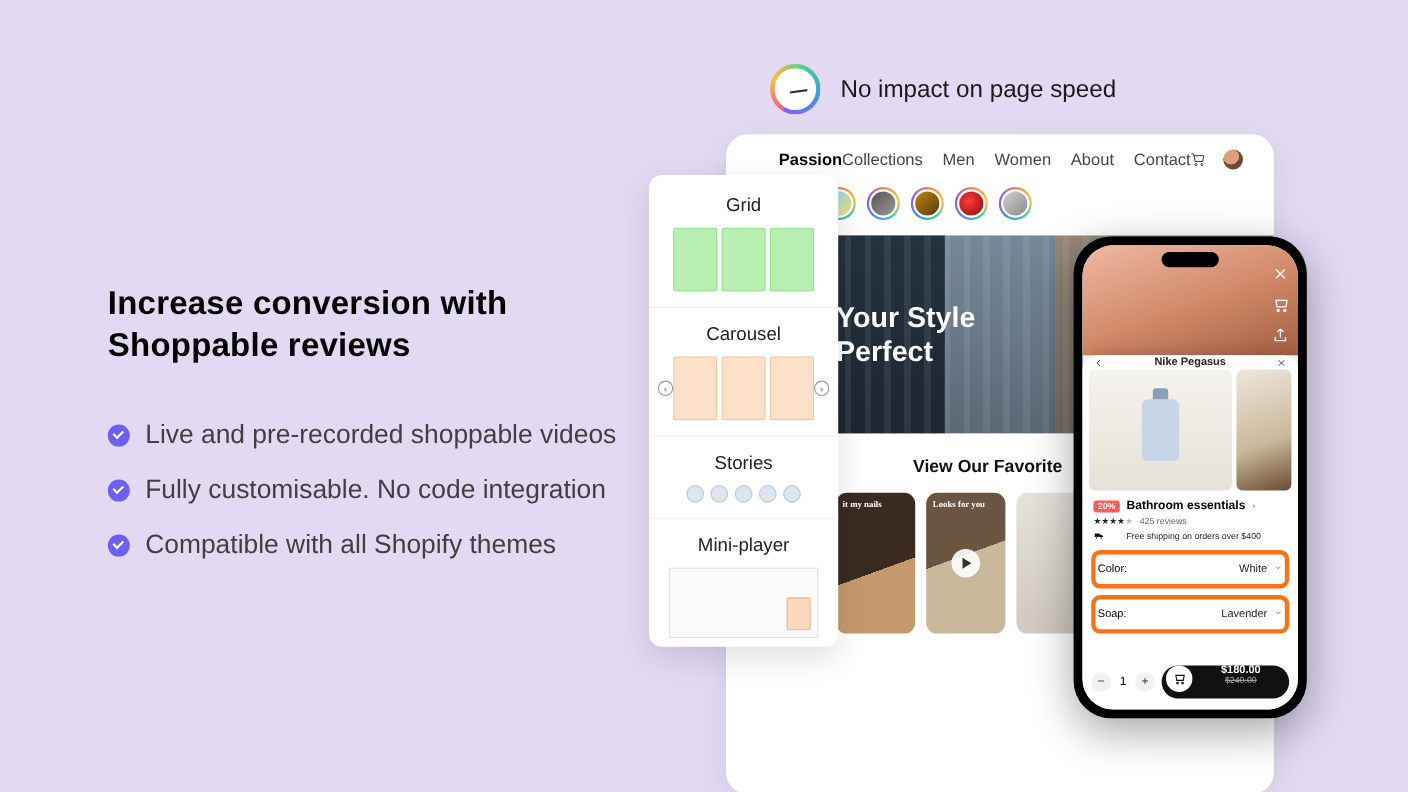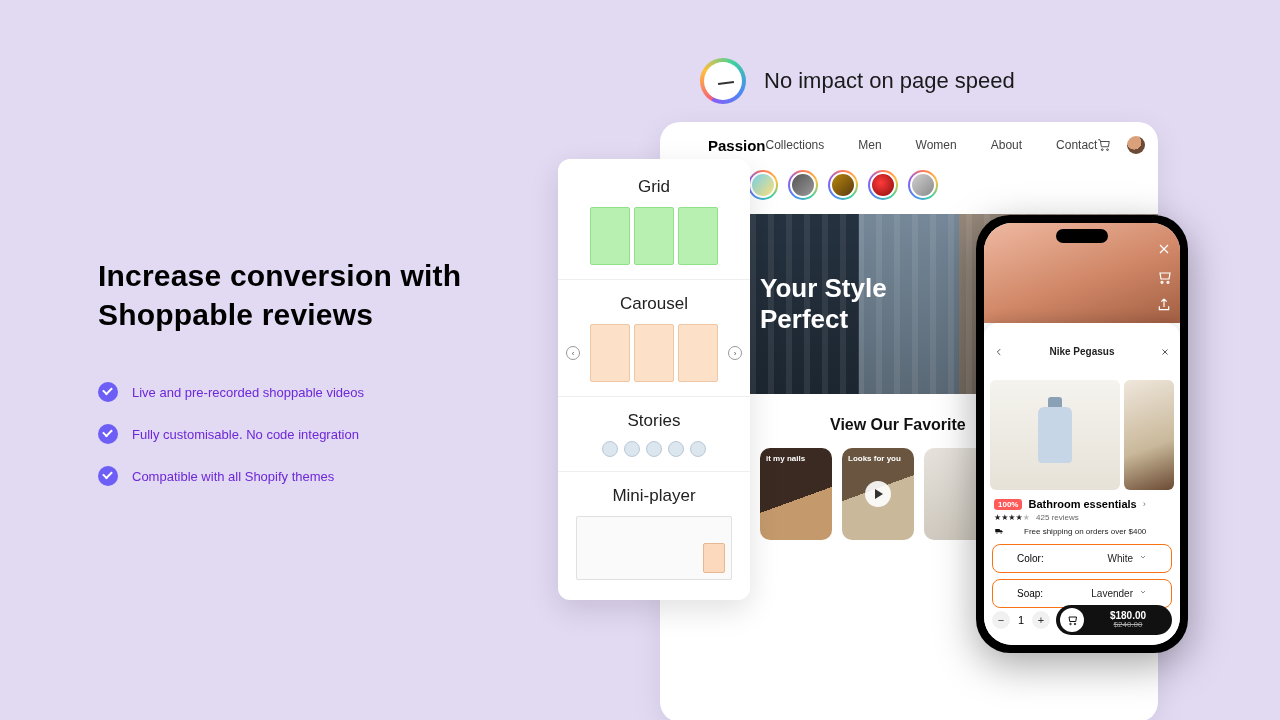--- a/index.html
+++ b/index.html
@@ -18,21 +18,21 @@
   .bullet-row { display: flex; align-items: center; gap: 14px; margin-bottom: 22px; }
   .check-ic {
     width: 20px; height: 20px; border-radius: 50%;
     background: #6d5ef5; flex: none; position: relative;
   }
   .check-ic::after {
     content:""; position:absolute; left:5px; top:5px;
     width:7px; height:4px; border-left:2px solid #fff; border-bottom:2px solid #fff;
     transform: rotate(-45deg);
   }
-  .bullet-text { font-size: 13px; color: #6d28d9; }
+  .bullet-text { font-size: 24px; color: #404040; }
 
   
   .speed-wrap { position:absolute; left:700px; top:58px; display:flex; align-items:center; gap:18px; }
   .speed-ic {
     width:46px; height:46px; border-radius:50%; background:#fff;
     border:4px solid transparent;
     background-image: linear-gradient(#fff,#fff), conic-gradient(from 210deg, #f55d7a, #ffbf3a, #3ad29f, #4a8af4, #8a5cf5);
     background-origin: border-box; background-clip: content-box, border-box;
     position:relative;
   }
@@ -40,21 +40,21 @@
   .speed-txt { font-size:22px; color:#1a1a1a; }
 
   
   .site-card {
     position:absolute; left:660px; top:122px; width:498px; height:600px;
     background:#fff; border-radius:20px; box-shadow: 0 8px 30px rgba(0,0,0,.08);
     overflow:hidden;
   }
   .site-header { display:flex; align-items:center; justify-content:space-between; padding:14px 38px 10px 48px; }
   .site-brand { font-weight:700; font-size:15px; }
-  .site-nav { display:flex; gap:34px; font-size:12px; color:#444; }
+  .site-nav { display:flex; gap:18px; font-size:15px; color:#444; }
   .site-right { display:flex; gap:16px; align-items:center; }
   .cart-ic { width:14px; height:14px; position:relative; }
   .cart-ic svg { width:14px; height:14px; stroke:#333; fill:none; stroke-width:1.5; }
   .avatar-sm { width:18px; height:18px; border-radius:50%; background: radial-gradient(circle at 40% 35%, #d9a07a 0 45%, #6b4a38 46% 100%); }
 
   .stories-row { display:flex; gap:10px; padding:6px 48px 14px 48px; }
   .story-ring {
     width:30px; height:30px; border-radius:50%;
     padding:2px; position:relative;
     background: conic-gradient(#ff7a59, #ffbf3a, #3ad29f, #4a8af4, #8a5cf5, #ff7a59);
@@ -77,36 +77,37 @@
     content:""; position:absolute; inset:0;
     background:
       repeating-linear-gradient(90deg, rgba(255,255,255,.08) 0 6px, transparent 6px 18px),
       linear-gradient(180deg, rgba(0,0,0,.15), rgba(0,0,0,.35));
   }
   .hero h2 { position:relative; color:#fff; font-size:26px; font-weight:700; line-height:1.2; }
 
   .fav-title { font-size:16px; font-weight:700; margin:22px 0 14px 170px; color:#111; }
   .fav-row { display:flex; gap:10px; margin-left:100px; }
   .fav-card {
-    width:72px; height:92px; border-radius:10px; position:relative; overflow:hidden;
+    width:72px; height:128px; border-radius:10px; position:relative; overflow:hidden;
     background:#777;
+    font-family:Liberation Serif, serif;
   }
   .fav-card .cap { position:absolute; top:6px; left:6px; color:#fff; font-size:8px; font-weight:600; }
   .fav-a{background:linear-gradient(160deg,#3a2a22 0 55%,#c49a6c 55%);}
   .fav-b{background:linear-gradient(160deg,#6a5540 0 45%,#c9b89a 45%); position:relative;}
   .play { position:absolute; left:50%; top:50%; width:26px; height:26px; transform:translate(-50%,-50%); border-radius:50%; background:rgba(255,255,255,.9); display:flex; align-items:center; justify-content:center;}
   .play::after{content:""; border-left:8px solid #333; border-top:5px solid transparent; border-bottom:5px solid transparent; margin-left:2px;}
   .fav-c{background:linear-gradient(#e6e2db,#cfc9bf);}
   .fav-d{background:linear-gradient(#efefef,#c8c8c8);}
 
   
   .formats-panel {
-    position:absolute; left:558px; top:159px; width:192px;
+    position:absolute; left:590px; top:159px; width:172px;
     background:#fff; border-radius:12px; box-shadow:0 10px 30px rgba(0,0,0,.12);
-    padding:14px 12px 20px;
+    padding:14px 12px 8px;
   }
   .fmt-title { text-align:center; font-size:17px; font-weight:500; margin:4px 0 10px; color:#222; }
   .fmt-grid, .fmt-carousel { display:flex; gap:4px; justify-content:center; }
   .tile { width:40px; height:58px; border-radius:2px; }
   .tile-g { background:#b7f0b1; border:1px solid #8fe28a; }
   .tile-c { background:#fde0c8; border:1px solid #eec7a4; }
   .fmt-carousel-wrap{ position:relative; padding:0 10px; }
   .car-arrow{
     position:absolute; top:50%; transform:translateY(-50%);
     width:14px;height:14px; border:1px solid #999; border-radius:50%; background:#fff;
@@ -137,50 +138,50 @@
     position:relative;
   }
   .ph-top-ic { position:absolute; right:8px; display:flex; flex-direction:column; gap:12px; top:18px; }
   .ph-ic { width:16px; height:16px; color:#fff; }
   .ph-ic svg{width:16px;height:16px;stroke:#fff;fill:none;stroke-width:1.8;}
   .sheet {
     position:absolute; left:0; right:0; top:100px; bottom:0; background:#fff;
     border-top-left-radius:14px; border-top-right-radius:14px;
     box-shadow: 0 -4px 12px rgba(0,0,0,.1);
   }
-  .sheet-hdr{ display:flex; align-items:center; justify-content:space-between; padding:23px 10px; font-size:10px; font-weight:600; color:#222;}
+  .sheet-hdr{ display:flex; align-items:center; justify-content:space-between; padding:1px 10px; font-size:10px; font-weight:600; color:#222;}
   .sheet-hdr .sx{ width:10px;height:10px; }
   .imgs { display:flex; gap:4px; padding:0 6px; }
   .pimg { border-radius:6px; }
   .pimg-a{ width:130px; height:110px; background:linear-gradient(#f5f3ee,#e6e2d8); display:flex; align-items:center; justify-content:center;}
   .bottle{ width:34px; height:56px; background:#c7d6e6; border-radius:6px 6px 4px 4px; position:relative; }
   .bottle::before{content:"";position:absolute;top:-10px;left:50%;transform:translateX(-50%);width:14px;height:10px;background:#8aa0b4;border-radius:3px 3px 0 0;}
   .pimg-b{ width:50px; height:110px; background:linear-gradient(160deg,#efe7dc,#c9b89a 60%,#6a4a32);}
   .meta { padding:8px 10px 0 10px; }
   .tag-row{ display:flex; align-items:center; gap:6px; font-size:10px;}
   .disc { background:#ff5a5a; color:#fff; border-radius:3px; font-size:8px; padding:1px 4px; font-weight:700;}
   .pname{ font-weight:700; font-size:11px; }
   .chev{ font-size:9px; color:#777; }
   .stars-row{font-size:8px; color:#222; margin-top:3px;}
   .stars-row .lt{color:#bbb;}
   .rev{color:#666; margin-left:4px;}
   .ship-row{font-size:8px; color:#222; margin-top:4px; display:flex; align-items:center; gap:20px;}
 
   .opt { margin:8px 8px 0 8px; }
   .opt-row{
     display:flex; align-items:center; justify-content:space-between;
-    border:1px solid #f97316; border-radius:8px; padding:8px 24px; font-size:10px; margin-bottom:6px;
+    border:4px solid #f97316; border-radius:8px; padding:8px 2px; font-size:10px; margin-bottom:6px;
   }
   .opt-val{ display:flex; align-items:flex-start; gap:6px; color:#222;}
   .opt-val svg{width:8px;height:8px;stroke:#555;fill:none;stroke-width:2;}
 
   .buybar{ position:absolute; bottom:10px; left:8px; right:8px; display:flex; align-items:center; gap:6px;}
   .qbtn{ width:18px;height:18px;border-radius:50%;background:#f1f1f1;display:flex;align-items:center;justify-content:center;font-size:11px;color:#333;}
   .qv{ font-size:11px; width:10px; text-align:center;}
-  .pill{ flex:1; background:#111; color:#fff; border-radius:18px; height:30px; display:flex; align-items:center; gap:8px; padding:0 8px 0 4px; }
+  .pill{ flex:1; background:#111; color:#fff; border-radius:18px; height:30px; display:flex; gap:8px; padding:0 8px 0 4px; }
   .pill-ic{ width:24px;height:24px;border-radius:50%;background:#fff; display:flex;align-items:center;justify-content:center;}
   .pill-ic svg{width:12px;height:12px;stroke:#111;fill:none;stroke-width:2;}
   .pill-prices{display:flex;flex-direction:column;line-height:1; align-items:center; flex:1;}
   .pill-now{font-size:10px; font-weight:700;}
   .pill-was{font-size:8px; color:#aaa; text-decoration:line-through;}
 </style>
 </head>
 <body>
 
 <div class="left-col">
@@ -337,21 +338,21 @@
             </svg></span>
       </div>
       <div class="imgs">
         <div class="pimg pimg-a">
             <div class="bottle"></div>
           </div>
         <div class="pimg pimg-b"></div>
       </div>
       <div class="meta">
         <div class="tag-row">
-          <span class="disc">100%</span>
+          <span class="disc">20%</span>
           <span class="pname">Bathroom essentials</span>
           <span class="chev">›</span>
         </div>
         <div class="stars-row">
           <span>★★★★</span><span class="lt">★</span>
           <span class="rev">425 reviews</span>
         </div>
         <div class="ship-row">
           <svg width="10" height="10" viewBox="0 0 24 24">
               <path d="M3 7h11v8H3zM14 10h4l3 3v2h-7z" fill="#111"></path>

